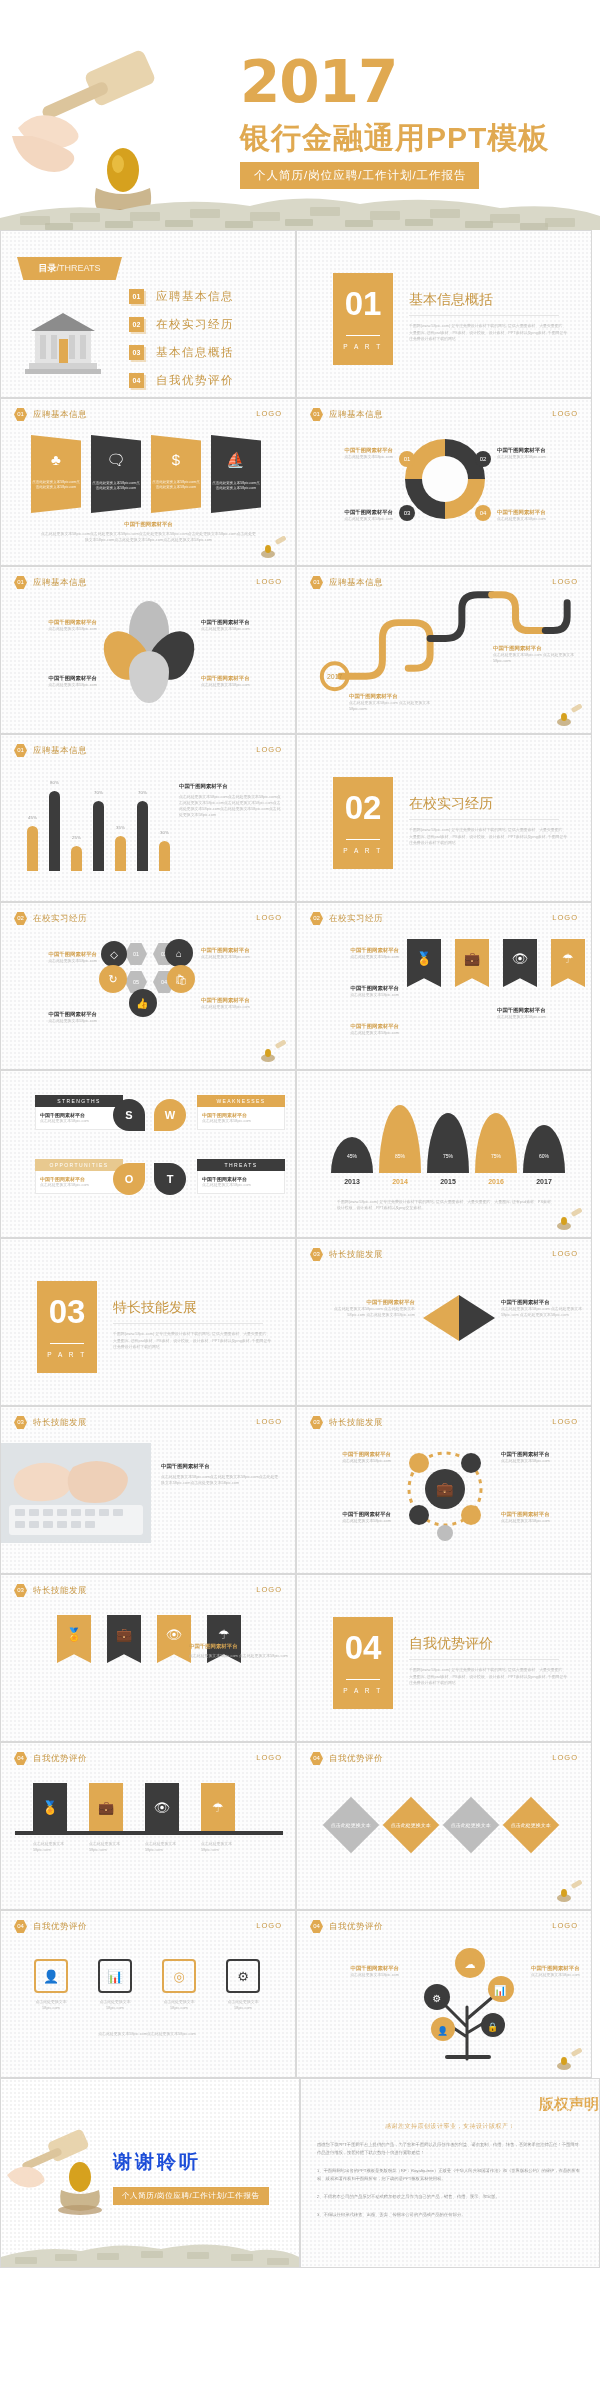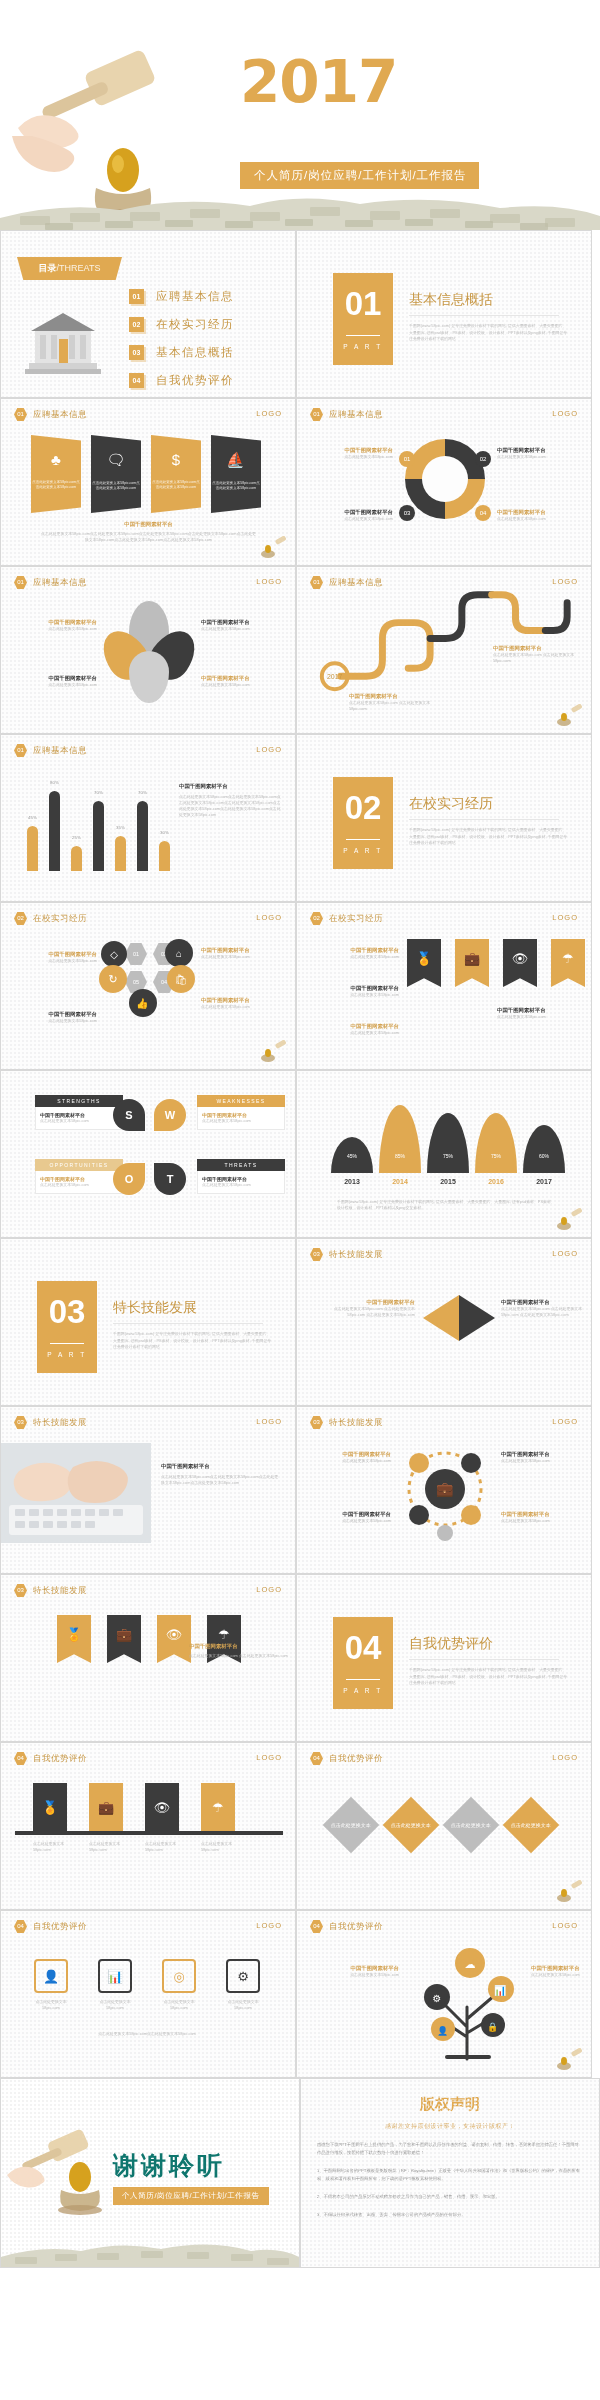--- a/index.html
+++ b/index.html
@@ -136,26 +136,26 @@
   
   .dia { width:40px; height:40px; transform:rotate(45deg); display:flex; align-items:center; justify-content:center; }
   .dia span { transform:rotate(-45deg); color:#fff; font-size:5px; text-align:center; line-height:1.4; }
 
   
   .tri-l { width:36px; height:46px; background:#e0a951; clip-path:polygon(100% 0,100% 100%,0 50%); }
   .tri-r { width:36px; height:46px; background:#3c3c3c; clip-path:polygon(0 0,0 100%,100% 50%); }
 
   
   #thanks { width:300px; height:190px; position:relative; background:#fff; border:1px solid #d8d8d8; overflow:hidden; float:left; }
-  .ty-title { position:absolute; left:112px; top:70px; font-size:25px; font-weight:bold; color:#0f766e; letter-spacing:3px; }
+  .ty-title { position:absolute; left:112px; top:70px; font-size:19px; font-weight:bold; color:#1d4ed8; letter-spacing:3px; }
   .ty-sub { position:absolute; left:112px; top:108px; background:#e0a951; color:#fff; font-size:7.5px; padding:4px 9px; letter-spacing:.6px; }
 
   
   #copyright { width:300px; height:190px; position:relative; background:#fdfdfd; border:1px solid #d8d8d8; overflow:hidden; float:left; }
-  .cr-title { text-align:center; font-size:15px; font-weight:bold; color:#e0a951; margin-top:16px; }
+  .cr-title { text-align:right; font-size:15px; font-weight:bold; color:#e0a951; margin-top:16px; }
   .cr-sub { text-align:center; font-size:6px; color:#d8ab63; margin-top:8px; letter-spacing:.5px; }
   .cr-body { margin:10px 16px 0; font-size:4.3px; color:#8d8d8d; line-height:1.85; }
 
   .row { overflow:hidden; }
 </style>
 </head>
 <body>
 
 <div id="cover">
   <svg style="position:absolute;left:10px;top:32px;" width="210" height="165" viewBox="0 0 210 165">
@@ -168,20 +168,21 @@
   </svg>
   <svg style="position:absolute;left:78px;top:140px;" width="90" height="85" viewBox="0 0 90 85">
     <ellipse cx="45" cy="30" rx="16" ry="22" fill="#d6a11e"></ellipse>
     <ellipse cx="40" cy="24" rx="6" ry="9" fill="#f0c84e" opacity=".7"></ellipse>
     <path d="M18 48 q27 12 54 0 q4 20 -6 26 q-21 9 -42 0 q-10 -6 -6 -26z" fill="#cbb68e"></path>
     <ellipse cx="45" cy="76" rx="32" ry="7" fill="#b79a6d" opacity=".75"></ellipse>
     <ellipse cx="22" cy="77" rx="7" ry="3" fill="#c9a667"></ellipse>
     <ellipse cx="66" cy="77" rx="7" ry="3" fill="#c9a667"></ellipse>
   </svg>
   <div class="cover-year">2017</div>
+  <div class="cover-title">银行金融通用PPT模板</div>
   <div class="cover-sub">个人简历/岗位应聘/工作计划/工作报告</div>
   <div class="money-band">
     <svg width="600" height="42" viewBox="0 0 600 42" preserveAspectRatio="none">
       <path d="M0 42 L0 30 Q60 14 120 22 Q180 8 250 18 Q300 4 360 16 Q430 6 500 20 Q560 14 600 28 L600 42 Z" fill="#d9d8c8"></path>
       <g fill="#c9c8b4" opacity=".85">
         <rect x="20" y="28" width="30" height="9" rx="1"></rect>
           <rect x="70" y="25" width="30" height="9" rx="1"></rect>
         <rect x="130" y="24" width="30" height="9" rx="1"></rect>
           <rect x="190" y="21" width="30" height="9" rx="1"></rect>
         <rect x="250" y="24" width="30" height="9" rx="1"></rect>

